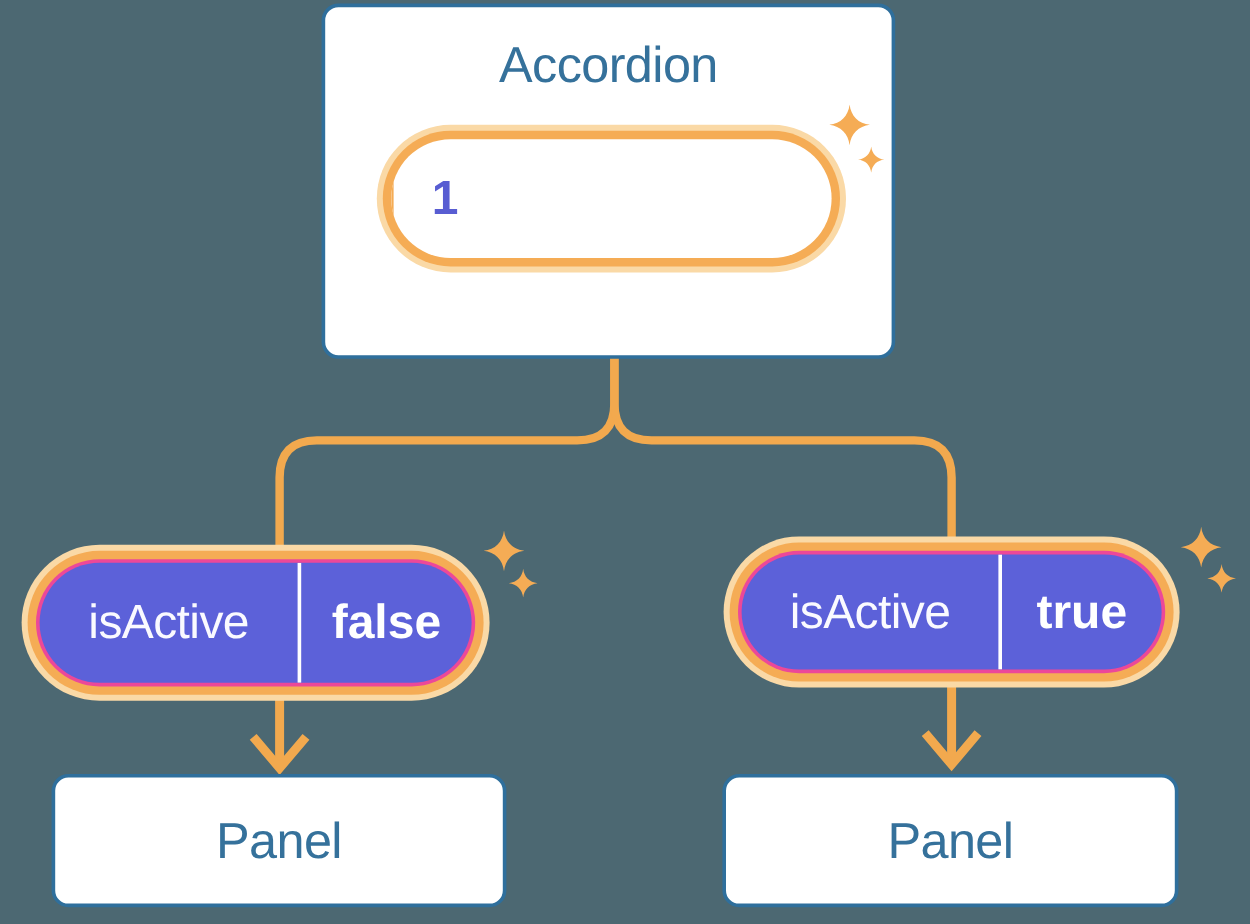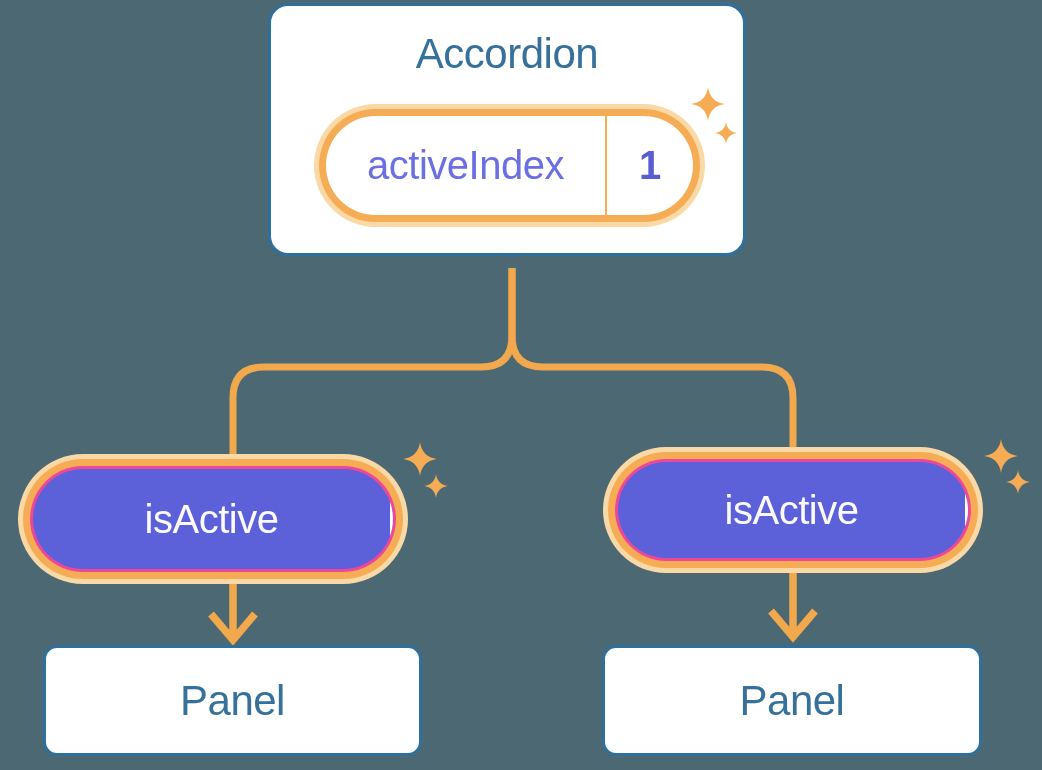--- a/index.html
+++ b/index.html
@@ -13,21 +13,21 @@
   body{background:var(--bg);font-family:"Liberation Sans","DejaVu Sans",sans-serif;position:relative;}
   .canvas{position:absolute;inset:0;width:1042px;height:770px;}
 
   .wires{position:absolute;inset:0;z-index:0;}
 
   .card{position:absolute;background:var(--cardBg);border:3px solid var(--cardBorder);
         border-radius:14px;z-index:2;}
   .card-title{color:var(--cardText);font-size:42px;font-weight:500;letter-spacing:-.5px;
         text-align:center;}
 
-  #accordion-card{left:268px;top:3px;width:478px;height:253px;border-radius:20px;}
+  #accordion-card{left:268px;top:3px;width:478px;height:296px;}
   #accordion-card .card-title{margin-top:24px;}
 
   #panel-card-left{left:43px;top:645px;width:379px;height:111px;display:flex;
         align-items:center;justify-content:center;}
   #panel-card-right{left:602px;top:645px;width:380px;height:111px;display:flex;
         align-items:center;justify-content:center;}
 
   
   .pill-glow{position:absolute;background:var(--orangeGlow);border-radius:999px;padding:5px;z-index:3;}
   .pill-ring{background:var(--orange);border-radius:999px;padding:7px;width:100%;height:100%;}
@@ -73,59 +73,60 @@
       <path d="M793 571 L793 637"></path>
       <path d="M771 611 L793 637 L815 611" stroke-linejoin="miter"></path>
     </g>
   </svg>
 
   <div class="card" id="accordion-card">
     <div class="card-title">Accordion</div>
     <div class="pill-glow" id="state-pill">
       <div class="pill-ring">
         <div class="pill-body">
-          <div class="state-label">activeIndex</div>
           <div class="state-divider"></div>
           <div class="state-value">1</div>
         </div>
       </div>
     </div>
   </div>
 
   <svg class="sparkle" style="left:691px;top:87px" width="34" height="34" viewBox="0 0 24 24">
     <path fill="var(--orange)" d="M12 0C12.8 6.8 17.2 11.2 24 12C17.2 12.8 12.8 17.2 12 24C11.2 17.2 6.8 12.8 0 12C6.8 11.2 11.2 6.8 12 0Z"></path>
   </svg>
   <svg class="sparkle" style="left:715px;top:122px" width="22" height="22" viewBox="0 0 24 24">
     <path fill="var(--orange)" d="M12 0C12.8 6.8 17.2 11.2 24 12C17.2 12.8 12.8 17.2 12 24C11.2 17.2 6.8 12.8 0 12C6.8 11.2 11.2 6.8 12 0Z"></path>
   </svg>
 
   <div class="pill-glow prop-pill" id="prop-pill-left">
     <div class="pill-ring">
       <div class="pill-body">
         <div class="prop-core">
           <div class="prop-label">isActive</div>
           <div class="prop-divider"></div>
+          <div class="prop-value">false</div>
         </div>
       </div>
     </div>
   </div>
 
   <svg class="sparkle" style="left:403px;top:442px" width="34" height="34" viewBox="0 0 24 24">
     <path fill="var(--orange)" d="M12 0C12.8 6.8 17.2 11.2 24 12C17.2 12.8 12.8 17.2 12 24C11.2 17.2 6.8 12.8 0 12C6.8 11.2 11.2 6.8 12 0Z"></path>
   </svg>
   <svg class="sparkle" style="left:424px;top:474px" width="24" height="24" viewBox="0 0 24 24">
     <path fill="var(--orange)" d="M12 0C12.8 6.8 17.2 11.2 24 12C17.2 12.8 12.8 17.2 12 24C11.2 17.2 6.8 12.8 0 12C6.8 11.2 11.2 6.8 12 0Z"></path>
   </svg>
 
   <div class="pill-glow prop-pill" id="prop-pill-right">
     <div class="pill-ring">
       <div class="pill-body">
         <div class="prop-core">
           <div class="prop-label">isActive</div>
           <div class="prop-divider"></div>
+          <div class="prop-value">true</div>
         </div>
       </div>
     </div>
   </div>
 
   <svg class="sparkle" style="left:984px;top:439px" width="34" height="34" viewBox="0 0 24 24">
     <path fill="var(--orange)" d="M12 0C12.8 6.8 17.2 11.2 24 12C17.2 12.8 12.8 17.2 12 24C11.2 17.2 6.8 12.8 0 12C6.8 11.2 11.2 6.8 12 0Z"></path>
   </svg>
   <svg class="sparkle" style="left:1006px;top:470px" width="24" height="24" viewBox="0 0 24 24">
     <path fill="var(--orange)" d="M12 0C12.8 6.8 17.2 11.2 24 12C17.2 12.8 12.8 17.2 12 24C11.2 17.2 6.8 12.8 0 12C6.8 11.2 11.2 6.8 12 0Z"></path>

